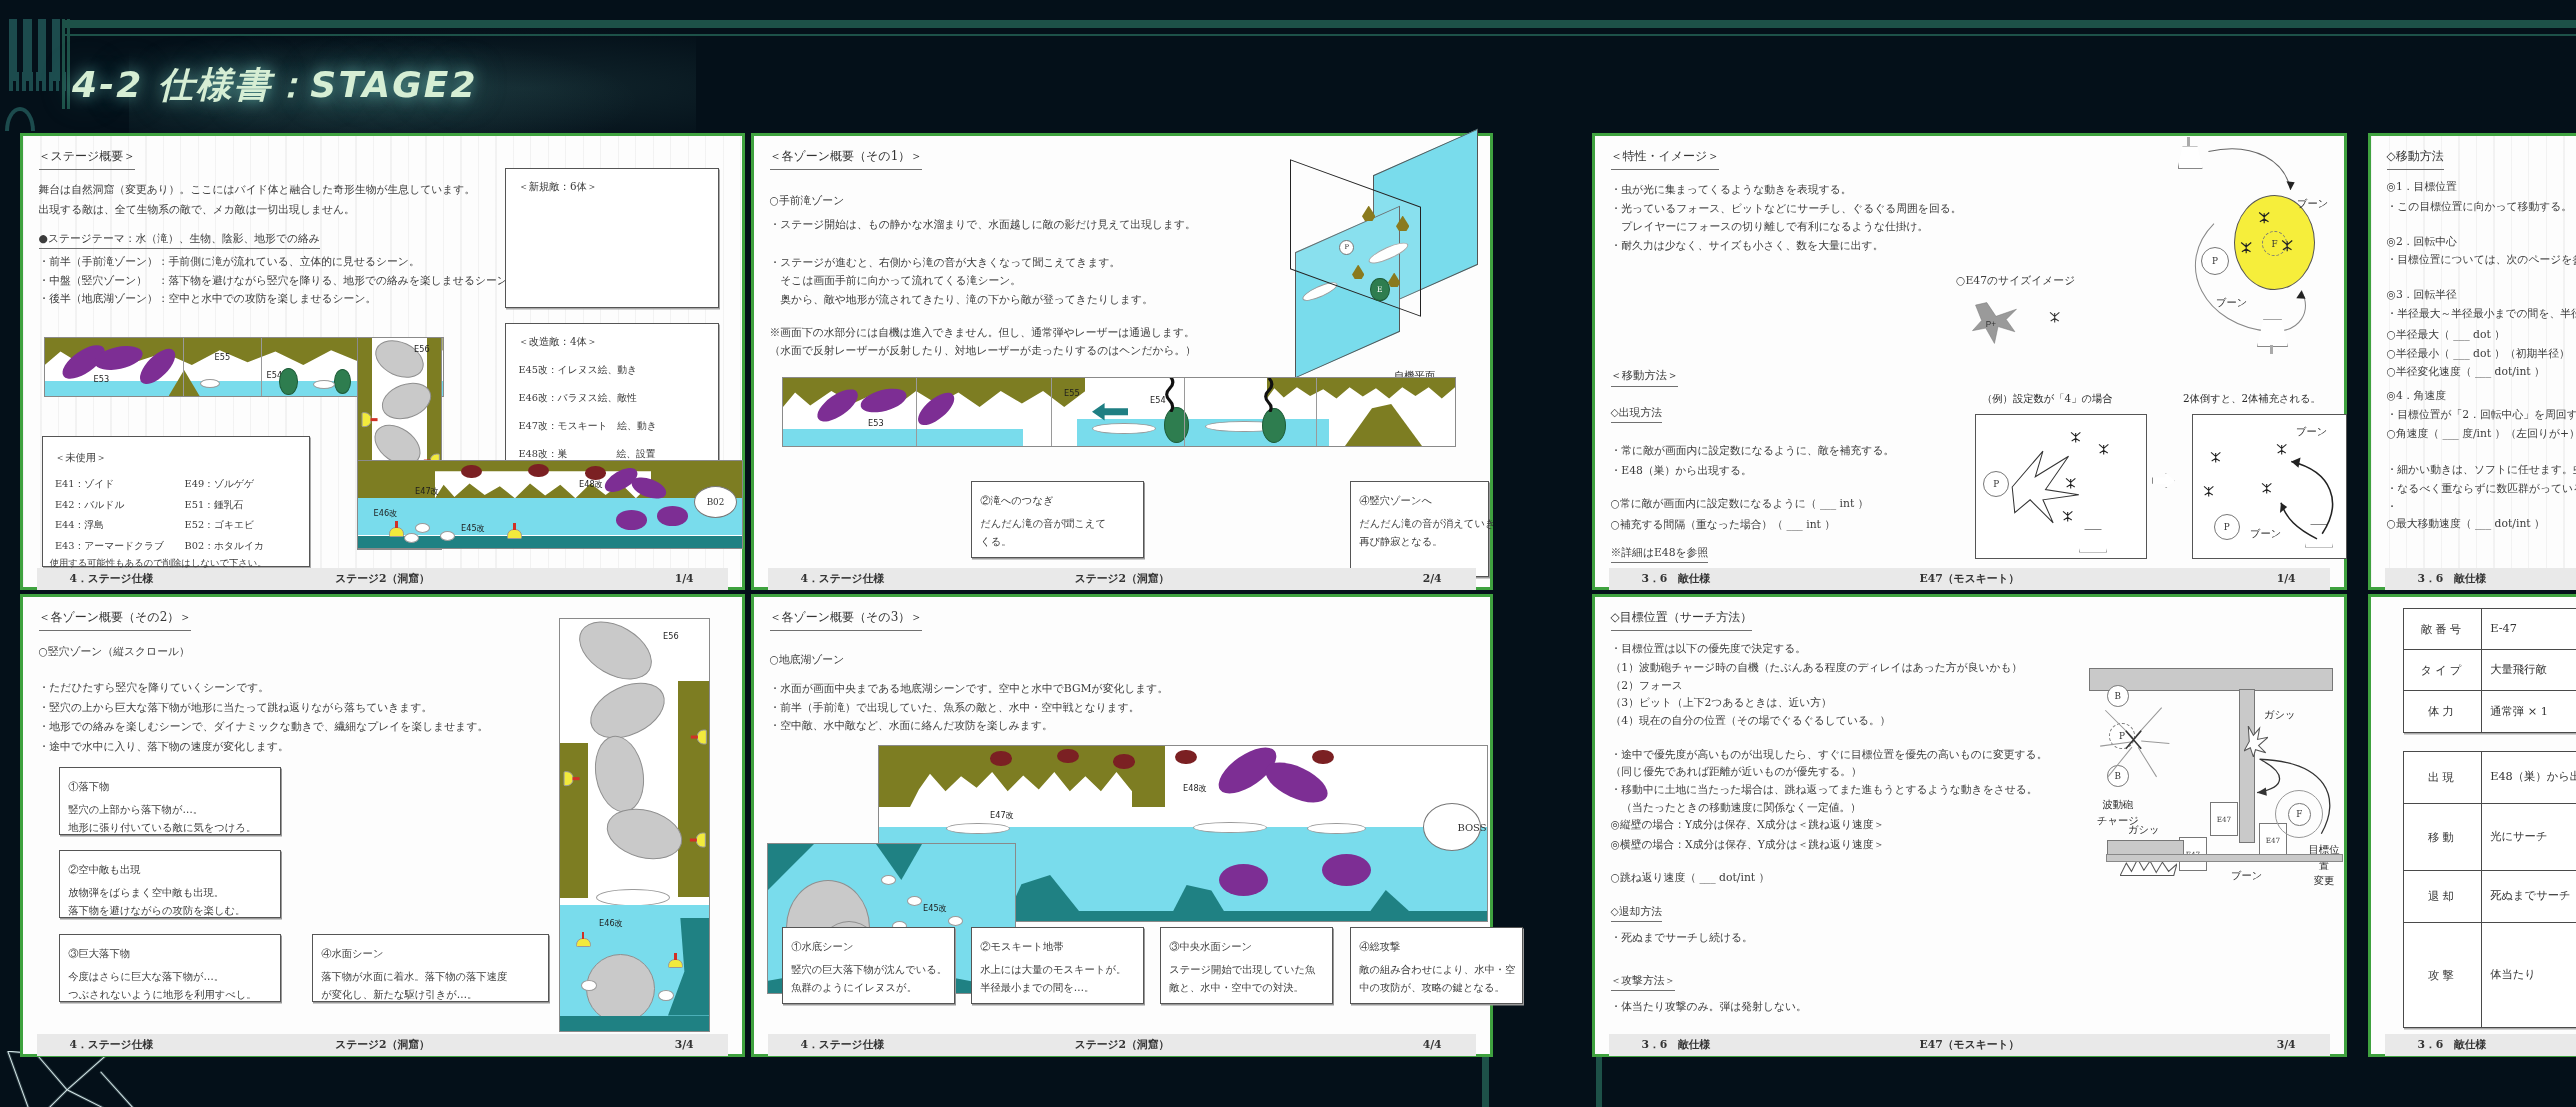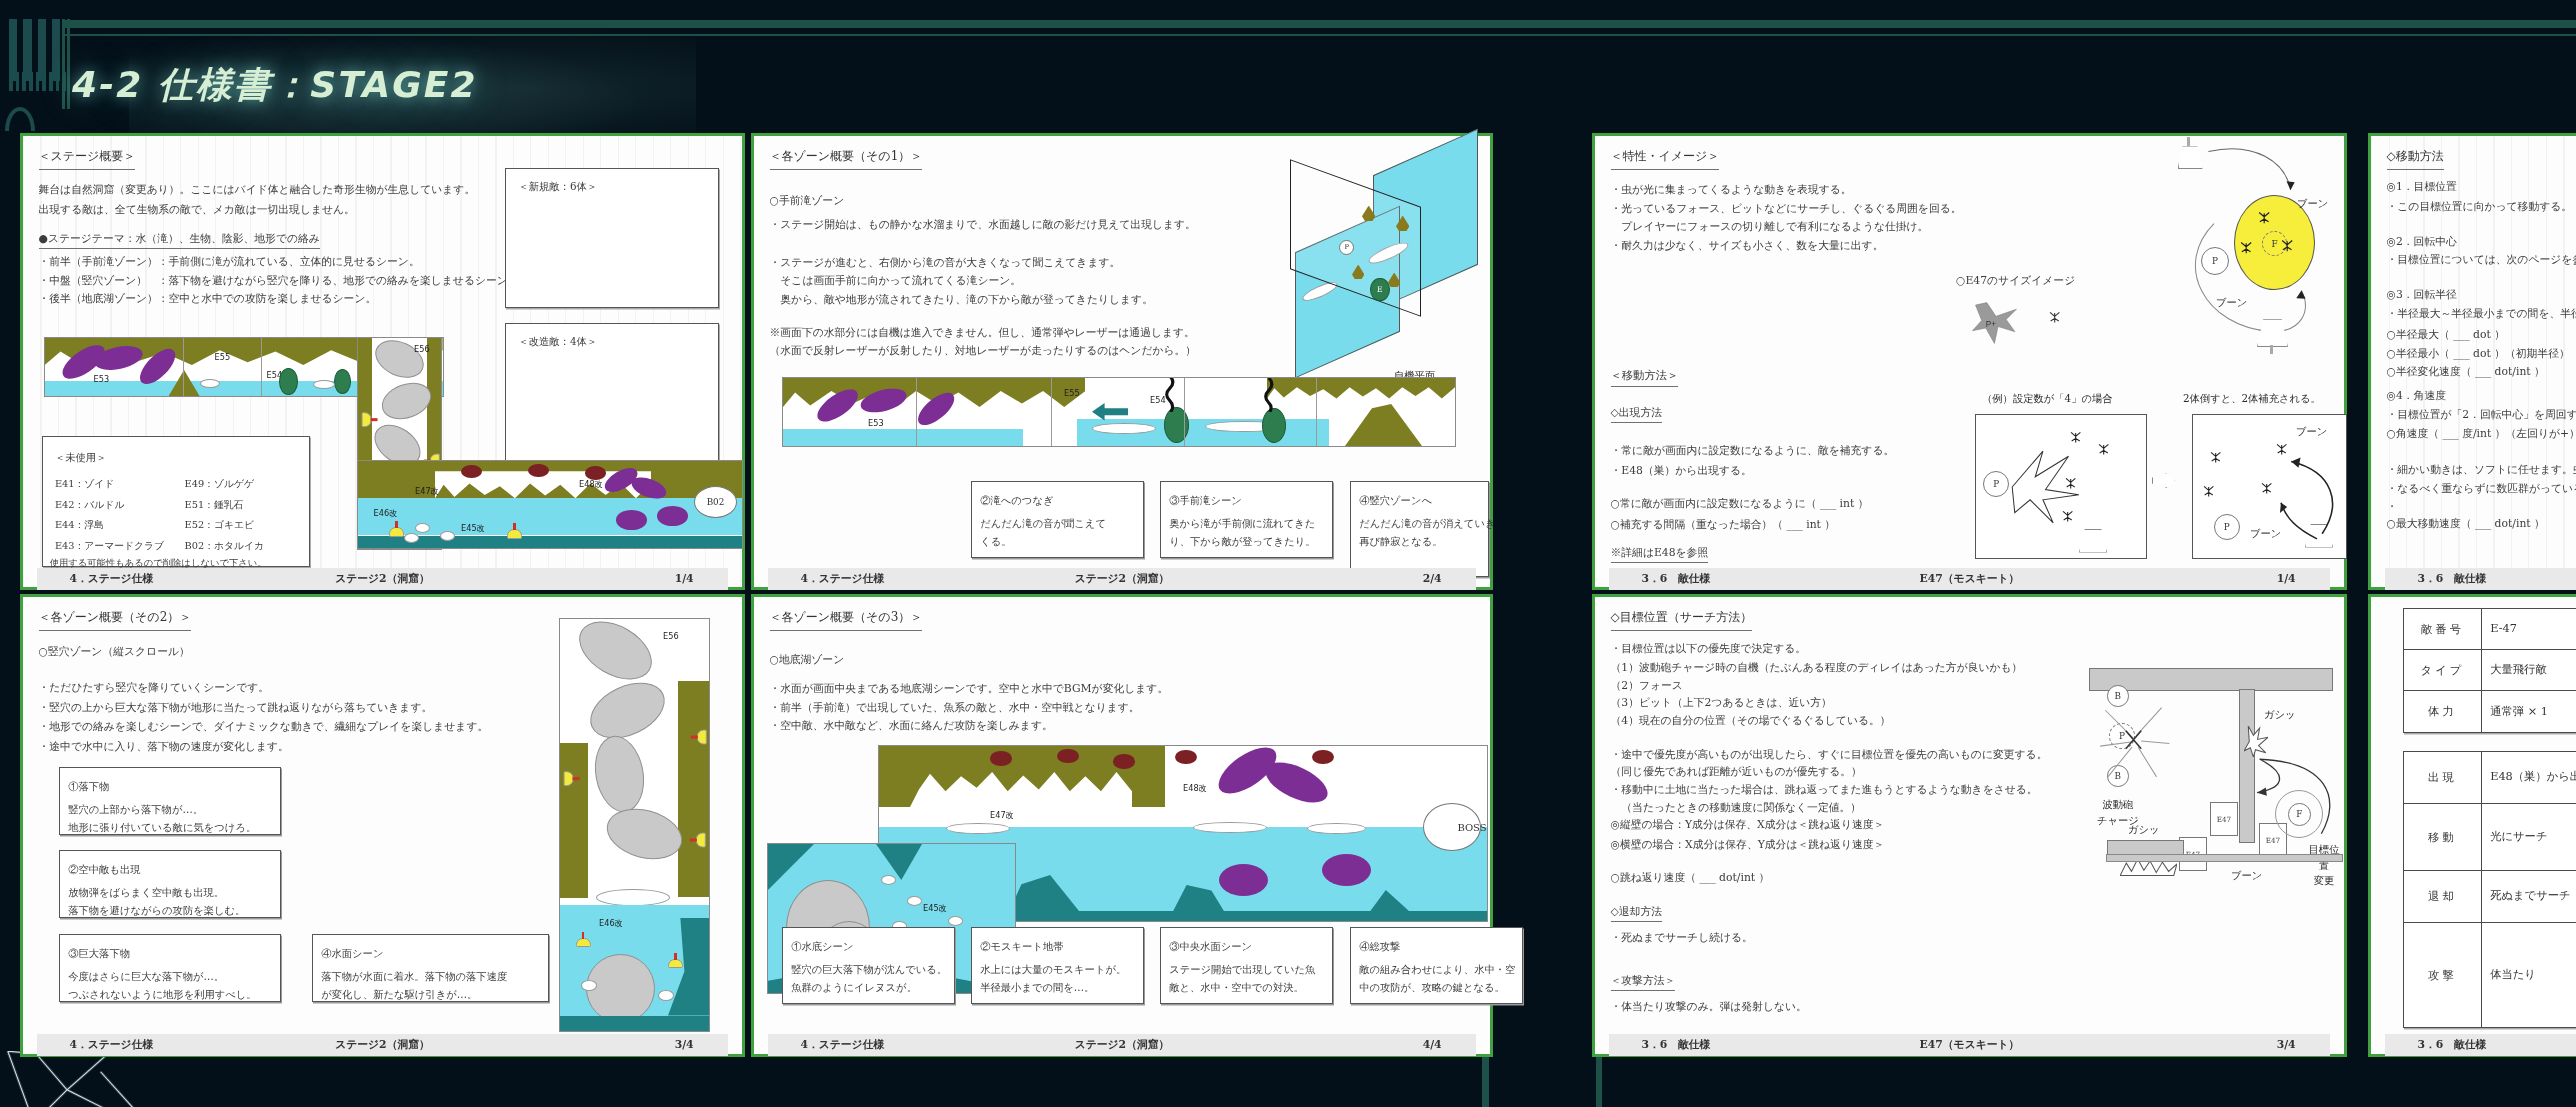--- a/index.html
+++ b/index.html
@@ -100,20 +100,26 @@
         <div class="t" style="line-height: 18.5px;">・前半（手前滝ゾーン）：手前側に滝が流れている、立体的に見せるシーン。</div>
         <div class="t" style="line-height: 18.5px;">・中盤（竪穴ゾーン）　：落下物を避けながら竪穴を降りる、地形での絡みを楽しませるシーン。</div>
         <div class="t" style="line-height: 18.5px;">・後半（地底湖ゾーン）：空中と水中での攻防を楽しませるシーン。</div>
       </div>
 
     <div class="ebox newbox" style="left:482px;top:32px;width:214px;height:140px;">
       <div class="bt">＜新規敵：6体＞</div>
     </div>
     <div class="ebox modbox" style="left:482px;top:187px;width:214px;height:160px;">
       <div class="bt">＜改造敵：4体＞</div>
+      <div>
+          <div class="li">E45改：イレヌス絵、動き</div>
+          <div class="li">E46改：バラヌス絵、敵性</div>
+          <div class="li">E47改：モスキート　絵、動き</div>
+          <div class="li">E48改：巣　　　　　絵、設置</div>
+        </div>
     </div>
     <div class="ebox" style="left:18.5px;top:300px;width:268px;height:131px;padding:0;">
       <div class="a bt" style="left:12.4px;top:14.4px;">＜未使用＞</div>
       <div class="a ucol" style="left:12.4px;top:37px;">
           <div class="li">E41：ゾイド</div>
           <div class="li">E42：バルドル</div>
           <div class="li">E44：浮島</div>
           <div class="li">E43：アーマードクラブ</div>
         </div>
       <div class="a ucol" style="left:142px;top:37px;">
@@ -235,25 +241,20 @@
       <div class="a olive" style="left:562px;top:26px;width:77px;height:42px;clip-path:polygon(0 100%,35% 10%,60% 0,100% 100%);"></div>
       <div class="vline" style="left:133px;"></div>
       <div class="vline" style="left:268px;"></div>
       <div class="vline" style="left:401px;"></div>
       <div class="vline" style="left:533px;"></div>
     </div>
     <div class="cap-box" style="left:217px;top:345px;width:173px;height:77px;">
         <div class="li">②滝へのつなぎ</div>
         <div class="li">だんだん滝の音が聞こえて</div>
         <div class="li">くる。</div>
-      </div>
-    <div class="cap-box" style="left:406px;top:345px;width:173px;height:77px;">
-        <div class="li">③手前滝シーン</div>
-        <div class="li">奥から滝が手前側に流れてきた</div>
-        <div class="li">り、下から敵が登ってきたり。</div>
       </div>
     <div class="cap-box" style="left:596px;top:345px;width:173px;height:96px;width:139px;">
         <div class="li">④竪穴ゾーンへ</div>
         <div class="li">だんだん滝の音が消えていき</div>
         <div class="li">再び静寂となる。</div>
       </div>
     <div class="pf" style="top:432px;">
       <span class="l">4．ステージ仕様</span>
       <span class="c">ステージ2（洞窟）</span>
       <span class="r">2/4</span>

